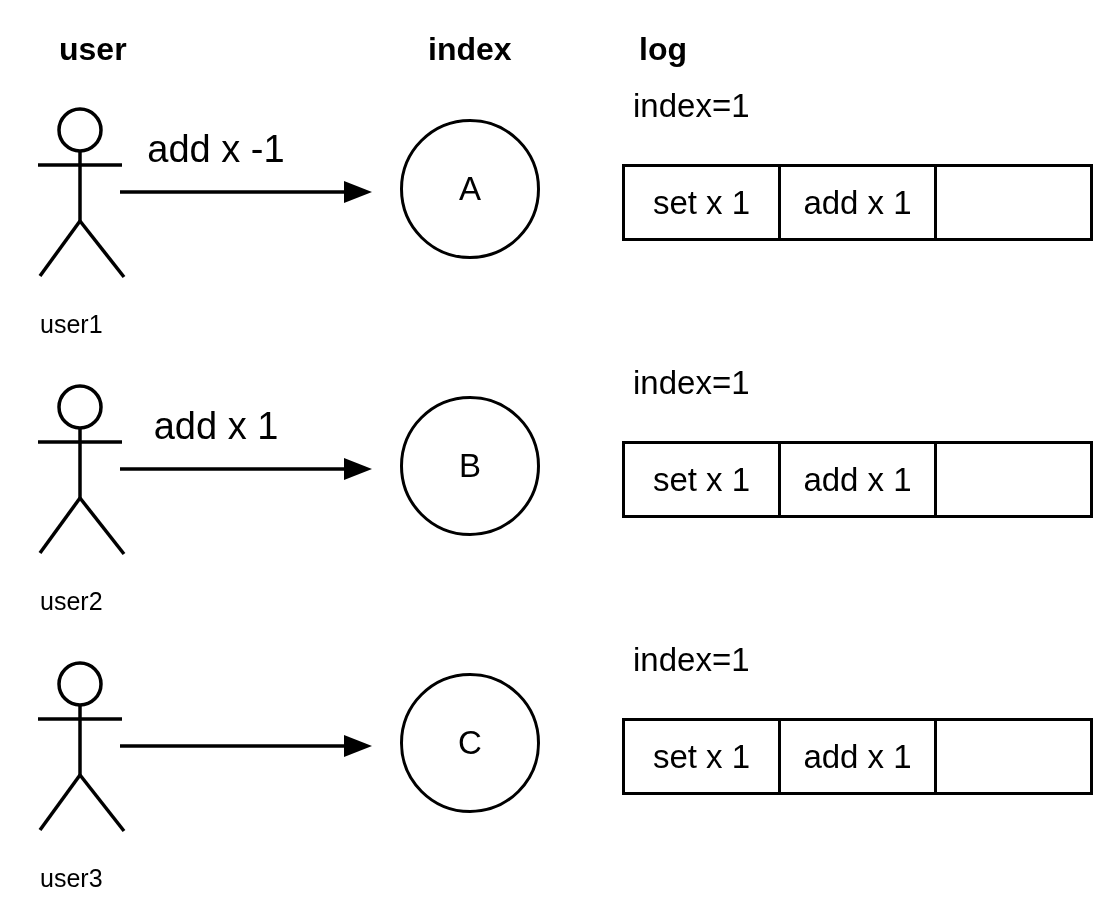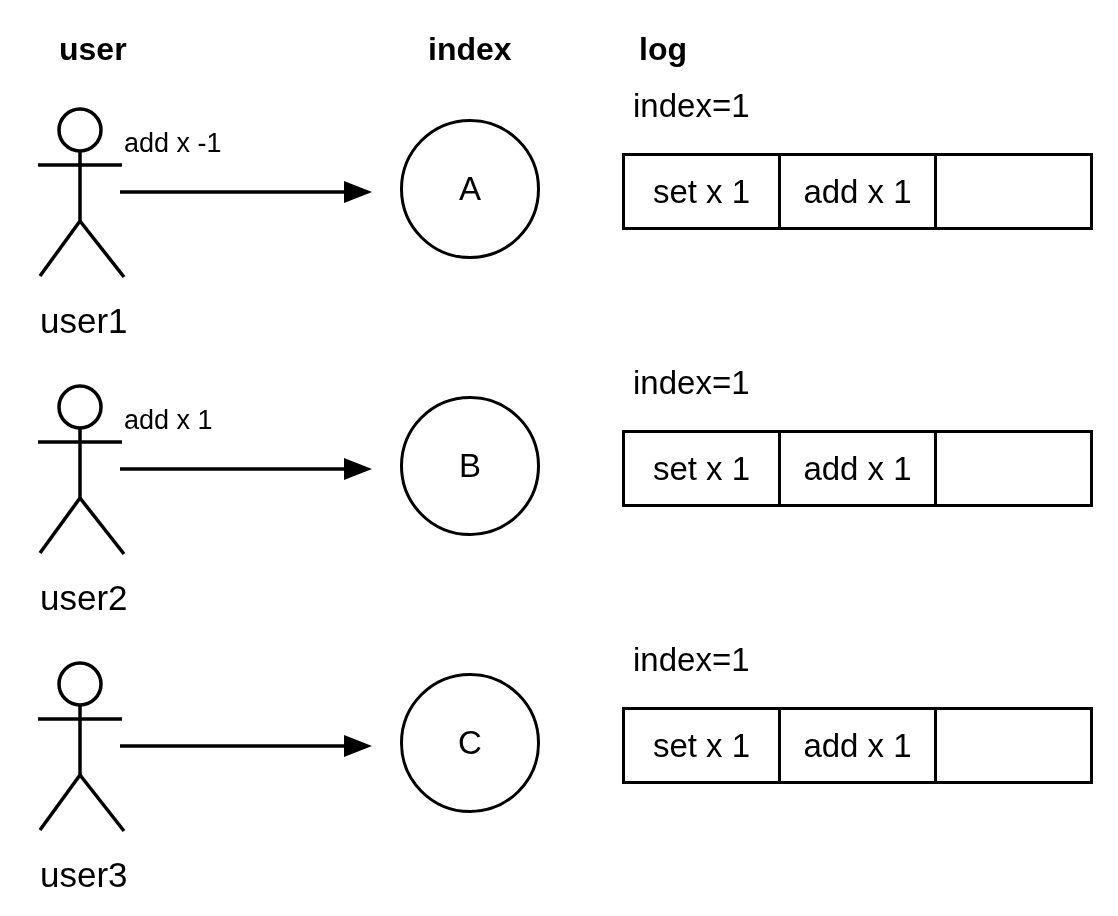--- a/index.html
+++ b/index.html
@@ -45,32 +45,33 @@
   }
   .actor circle, .actor line {
     stroke: #000000;
     stroke-width: 3.5;
     fill: none;
   }
 
   .user-label {
     position: absolute;
     left: 40px;
-    top: 303px;
-    font-size: 35px;
+    top: 312px;
+    font-size: 25px;
     line-height: 1;
     white-space: nowrap;
   }
 
   .cmd-label {
     position: absolute;
-    left: 124px;
+    left: 116px;
     top: 130px;
     width: 200px;
-    font-size: 27px;
+    text-align: center;
+    font-size: 38px;
     line-height: 1;
     white-space: nowrap;
   }
 
   .arrow {
     position: absolute;
     left: 120px;
     top: 179px;
     width: 254px;
     height: 26px;
@@ -98,21 +99,21 @@
     left: 633px;
     top: 89px;
     font-size: 33px;
     line-height: 1;
     white-space: nowrap;
   }
 
   .log-table {
     position: absolute;
     left: 622px;
-    top: 153px;
+    top: 164px;
     display: flex;
   }
   .log-cell {
     width: 153px;
     height: 71px;
     border: 3px solid #000000;
     display: flex;
     align-items: center;
     justify-content: center;
     font-size: 33px;

